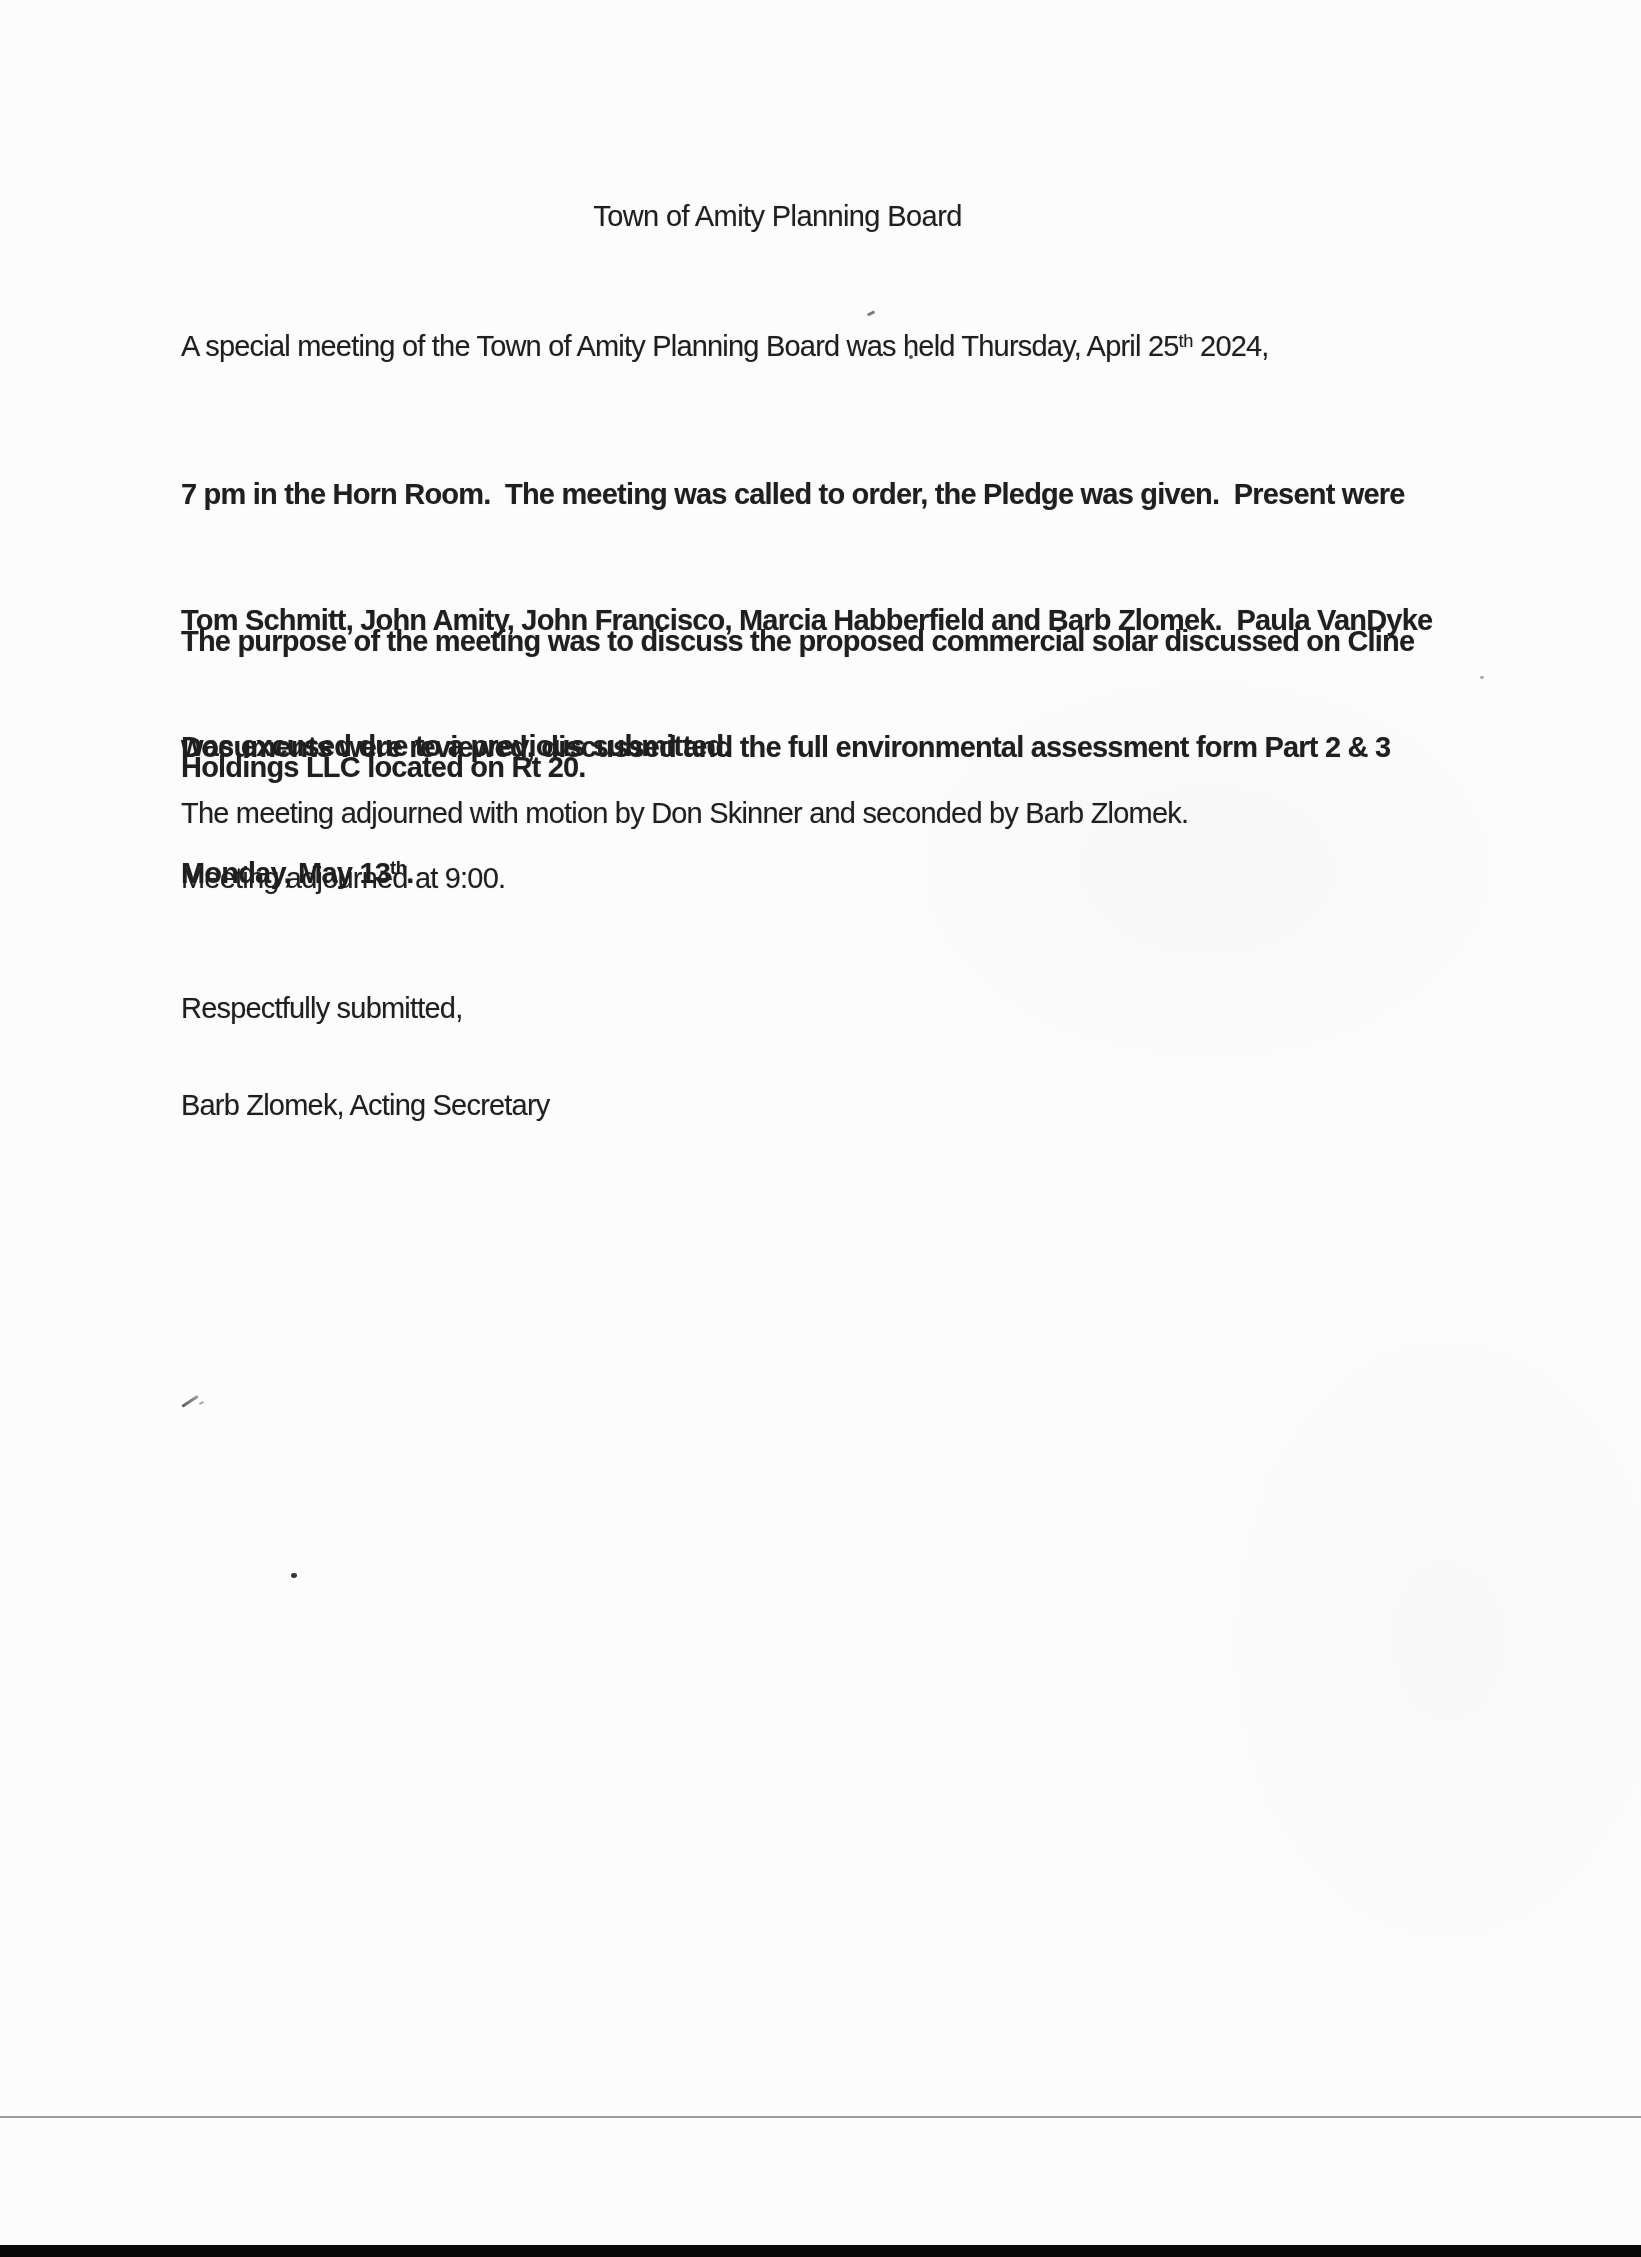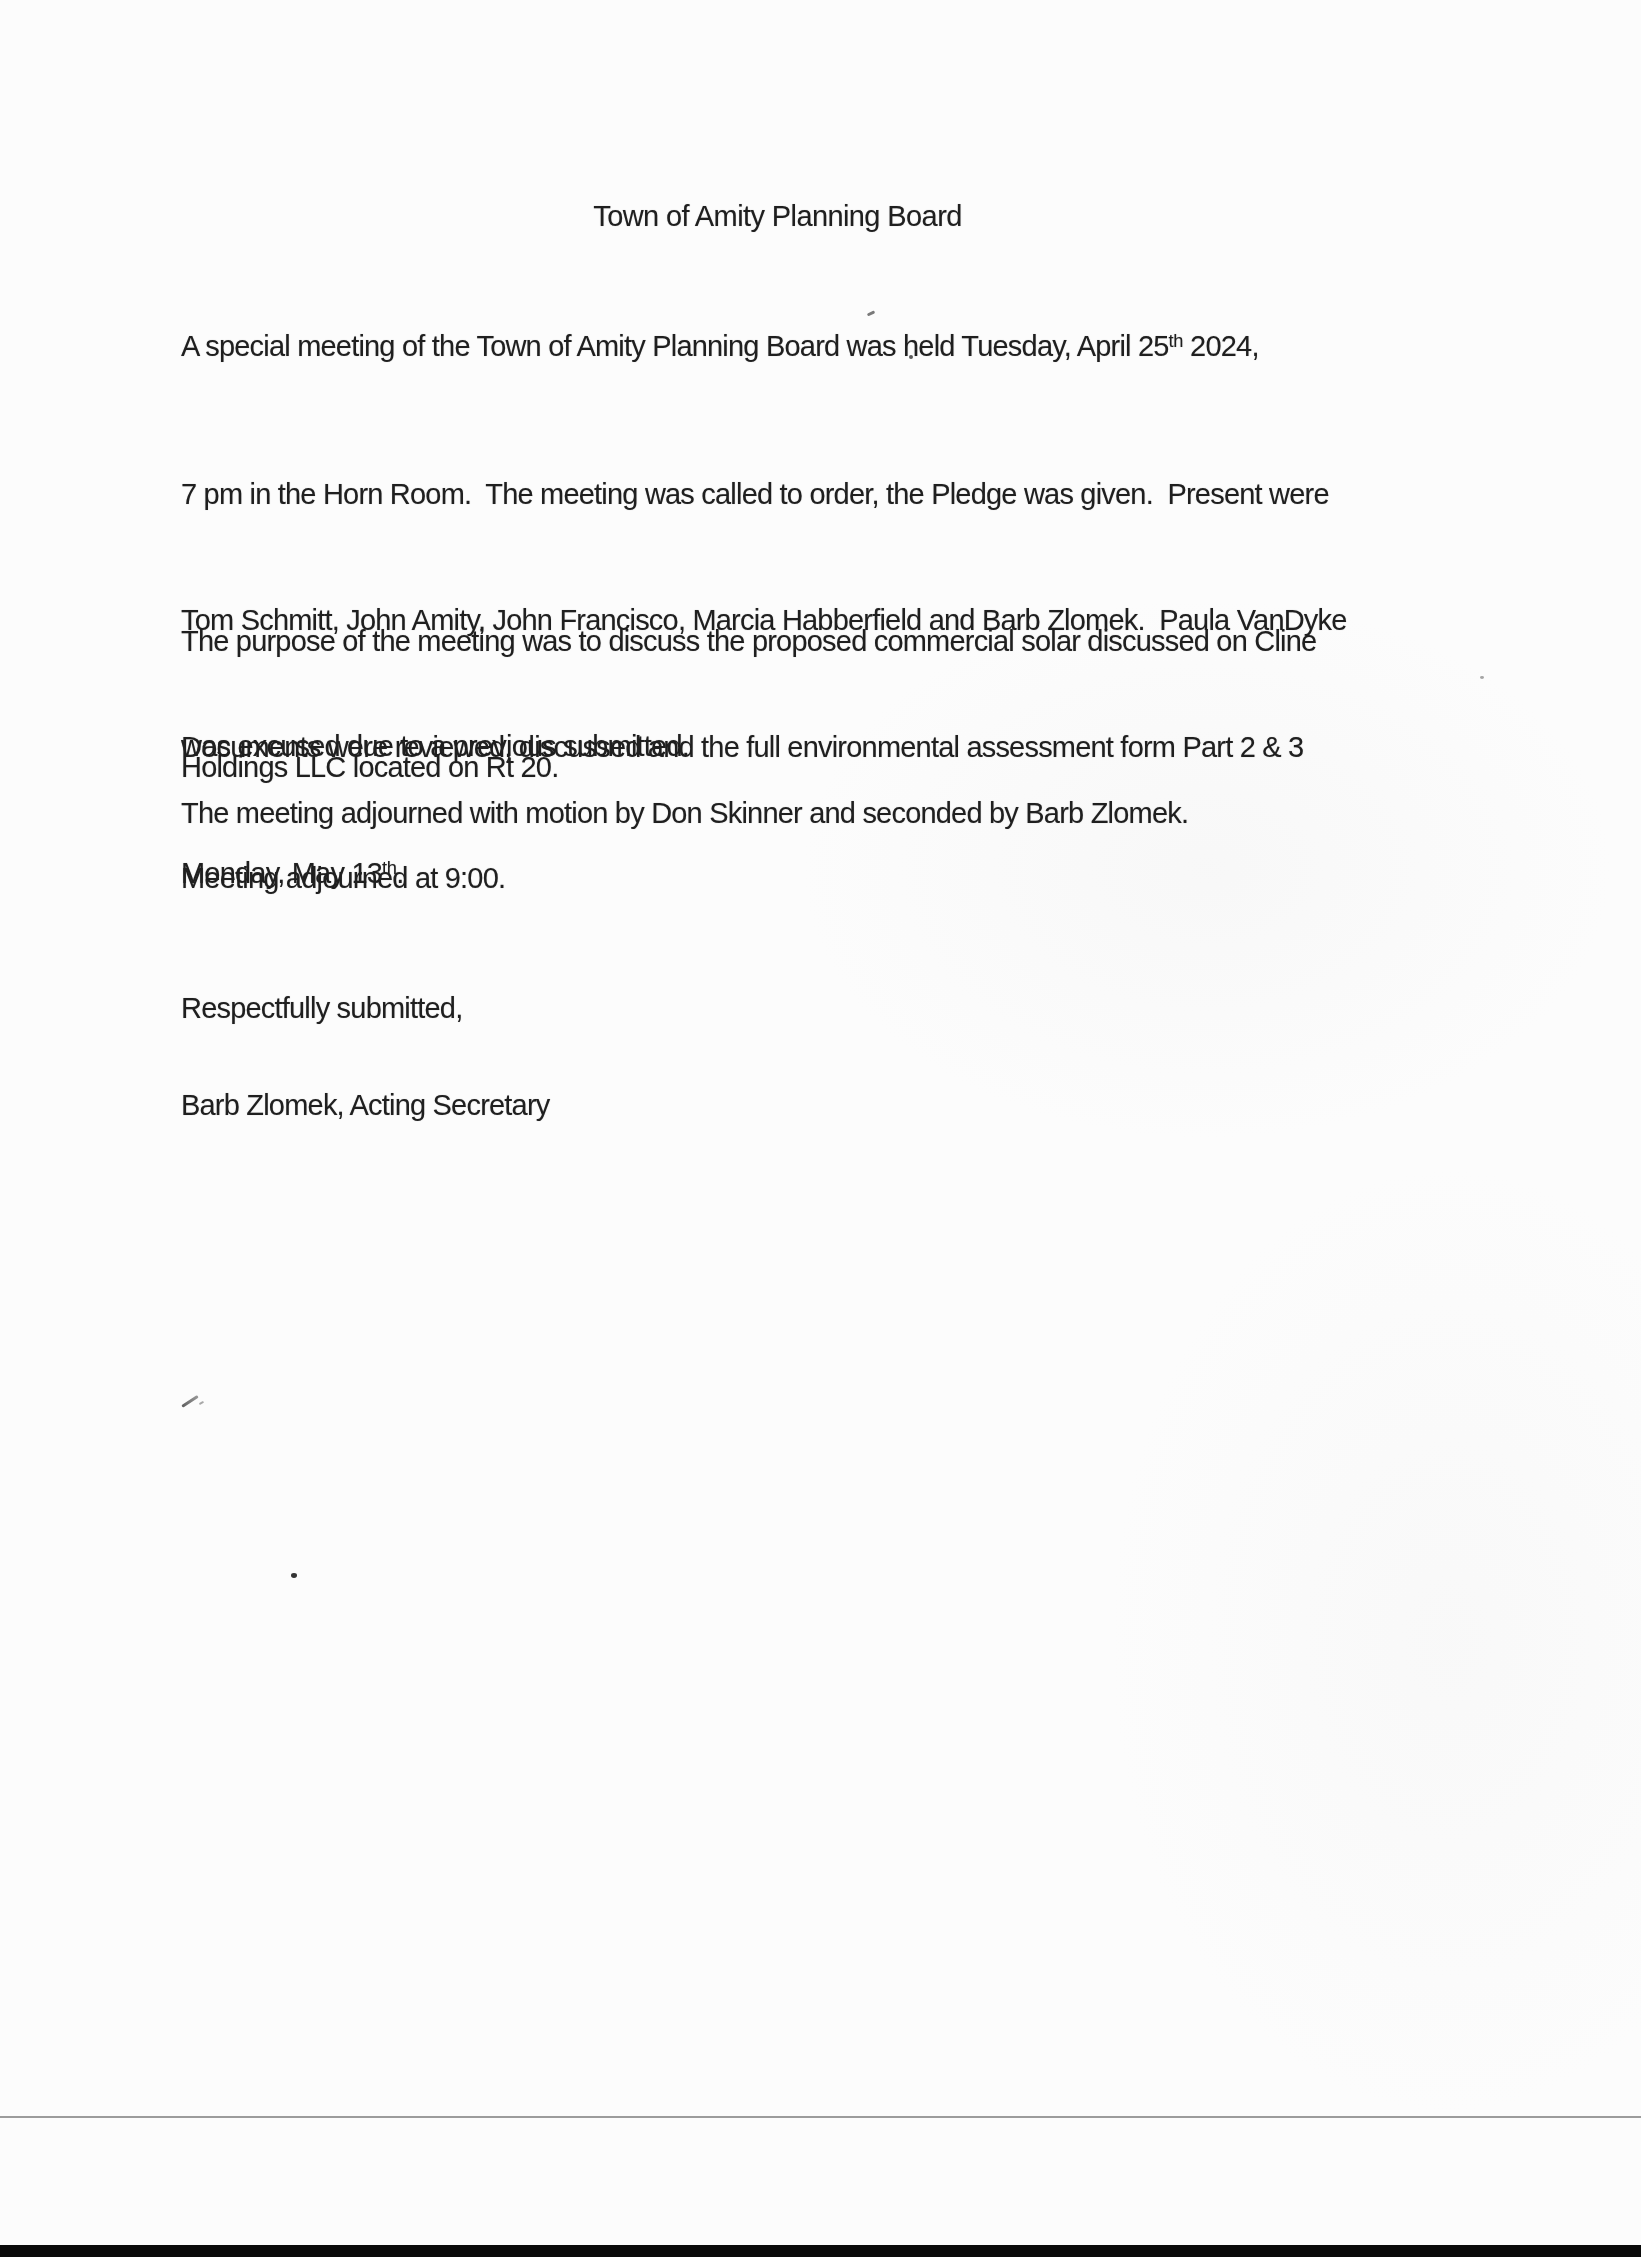--- a/index.html
+++ b/index.html
@@ -34,21 +34,21 @@
   .para {
     position: absolute;
     left: 181px;
     width: 1313px;
     font-size: 29px;
     line-height: 42px;
     letter-spacing: -0.8px;
     white-space: pre-wrap;
     text-shadow: 0 0 1px rgba(45,45,45,0.35);
   }
-  .line { white-space: pre-wrap; }
+  .line { white-space: pre-wrap; font-weight: bold; }
   sup.sup {
     font-size: 18.3px;
     letter-spacing: -0.5px;
     position: relative;
     top: -0.5em;
     vertical-align: baseline;
     text-align: center;
   }
   
   .speck {
@@ -98,21 +98,21 @@
     background: #0a0a0a;
   }
 </style>
 </head>
 <body>
 
 <div class="page">
 
   <div class="doc-title">Town of Amity Planning Board</div>
 
-  <div class="para" style="top:325px"><span>A special meeting of the Town of Amity Planning Board was held Tuesday, April 25</span><sup class="sup">th</sup><span> 2024,</span></div>
+  <div class="para" style="top:325px"><span>A special meeting of the Town of Amity Planning Board was held Thursday, April 25</span><sup class="sup">th</sup><span> 2024,</span></div>
 
   <div class="para" style="top:389px">
     <div class="line">7 pm in the Horn Room.  The meeting was called to order, the Pledge was given.  Present were</div>
     <div class="line">Tom Schmitt, John Amity, John Francisco, Marcia Habberfield and Barb Zlomek.  Paula VanDyke</div>
     <div class="line">was excused due to a previous submitted.</div>
   </div>
 
   <div class="para" style="top:536px">
     <div class="line">The purpose of the meeting was to discuss the proposed commercial solar discussed on Cline</div>
     <div class="line">Holdings LLC located on Rt 20.</div>

